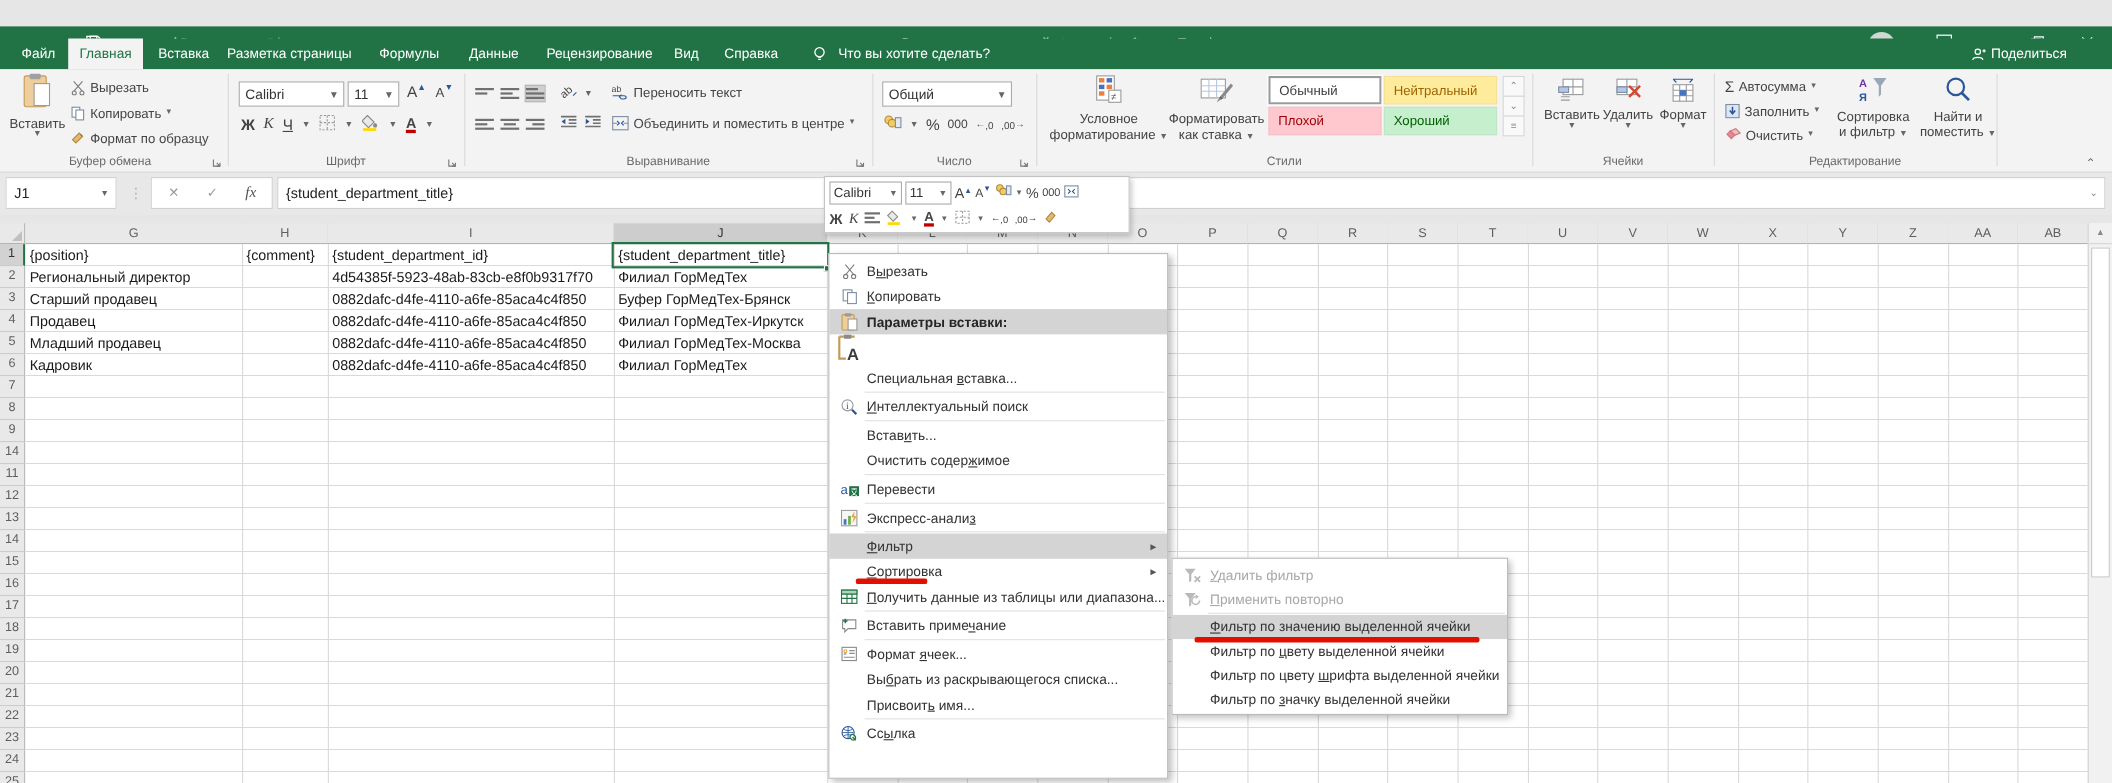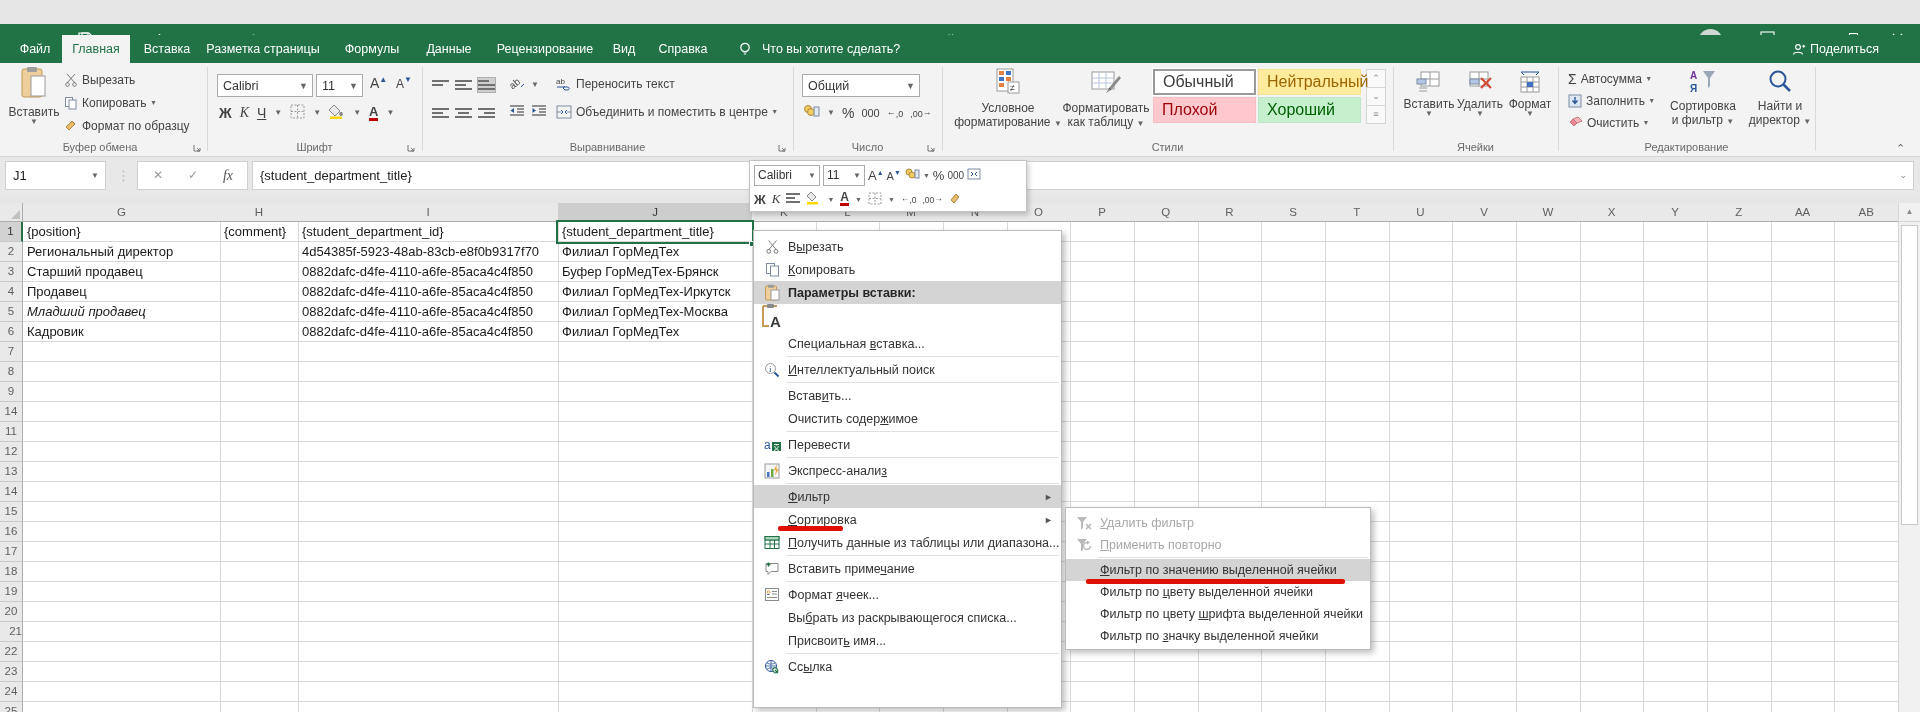--- a/index.html
+++ b/index.html
@@ -31,21 +31,21 @@
 .launcher svg { display:block; }
 .rbtn-row { position:absolute; height:21px; display:flex; align-items:center; font-size:12px; color:#444; white-space:nowrap; }
 .rbtn-row .ric { margin-right:4px; display:inline-flex; }
 .bigbtn { position:absolute; display:flex; flex-direction:column; align-items:center; font-size:12px; color:#444; }
 .caret { font-size:8px; color:#666; line-height:6px; }
 .combo { position:absolute; background:#fff; border:1px solid #ababab; font-size:12.5px; color:#333; display:flex; align-items:center; padding-left:5px; }
 .combo .chev { margin-left:auto; color:#666; font-size:9px; padding-right:4px; }
 .alnicon { display:inline-block; width:17px; }
 .alnicon div { height:2px; background:#707070; margin:2px 0; }
 .two-line-btn { position:absolute; display:flex; flex-direction:column; align-items:center; font-size:12px; color:#444; line-height:14px; white-space:nowrap; }
-.gallery-cell { position:absolute; width:103px; height:26px; font-size:16px; display:flex; align-items:center; padding-left:8px; border:1px solid #ffffff; }
+.gallery-cell { position:absolute; width:103px; height:26px; font-size:12px; display:flex; align-items:center; padding-left:8px; border:1px solid #ffffff; }
 .gal-arrows { position:absolute; width:20px; height:19px; background:#f9f9f9; border:1px solid #d5d5d5; color:#888; font-size:9px; text-align:center; line-height:17px; }
 
 
 #formulabar { left:0; top:157px; width:1920px; height:39px; background:#e8e8e8; }
 .fbox { position:absolute; top:4px; height:29px; background:#fff; border:1px solid #d0d0d0; }
 #namebox-text { padding-left:7px; font-size:13px; color:#222; line-height:27px; }
 .fb-glyph { position:absolute; top:4px; height:29px; line-height:29px; font-size:13px; color:#9a9a9a; text-align:center; }
 
 
 #sheet { left:0; top:196px; width:1920px; height:516px; background:#e6e6e6; }
@@ -382,21 +382,21 @@
       <span><span>форматирование</span> <span class="caret">▼</span></span>
     </div>
     <div class="two-line-btn" style="left:1060px;top:5px;width:92px;">
       <span><svg width="30" height="30" viewBox="0 0 30 30">
             <rect x="1" y="4" width="22" height="17" fill="#fff" stroke="#9a9a9a"></rect>
             <path d="M1 10 h22 M1 15 h22 M8 4 v17 M15 4 v17" stroke="#b7c6e0"></path>
             <path d="M28 8 L18 20 l-3 5 5-3 10-12 z" fill="#8a8a8a"></path>
             <path d="M18 20 l2 2" stroke="#555"></path>
           </svg></span>
       <span>Форматировать</span>
-      <span><span>как таблицу</span> <span class="caret">▼</span></span>
+      <span><span>как ставка</span> <span class="caret">▼</span></span>
     </div>
 
     <div class="gal-arrows" style="left:1366px;top:6px;">⌃</div>
     <div class="gal-arrows" style="left:1366px;top:24px;">⌄</div>
     <div class="gal-arrows" style="left:1366px;top:42px;">≡</div>
     <div class="rg-label" style="left:942px;width:451px;">Стили</div>
 
     <div class="bigbtn" style="left:1404px;top:7px;width:50px;">
       <span><svg width="26" height="24" viewBox="0 0 26 24">
             <rect x="5" y="2" width="18" height="14" fill="#fff" stroke="#9a9a9a"></rect>
@@ -459,21 +459,21 @@
           </svg></span>
       <span>Сортировка</span>
       <span><span>и фильтр</span> <span class="caret">▼</span></span>
     </div>
     <div class="two-line-btn" style="left:1748px;top:5px;width:64px;">
       <span><svg width="28" height="28" viewBox="0 0 28 28">
             <circle cx="12" cy="11" r="7.5" fill="none" stroke="#2b579a" stroke-width="2"></circle>
             <path d="M17.5 16.5 L24 23" stroke="#2b579a" stroke-width="2.5"></path>
           </svg></span>
       <span>Найти и</span>
-      <span><span>директор</span> <span class="caret">▼</span></span>
+      <span><span>поместить</span> <span class="caret">▼</span></span>
     </div>
     <div class="rg-label" style="left:1558px;width:257px;">Редактирование</div>
     <span class="abs" style="left:1896px;top:79px;color:#666;font-size:11px;">⌃</span>
   <div class="gallery-cell" style="left:1153px;top:6px;background:#ffffff;color:#3c3c3c;border:2px solid #9a9a9a;outline:1px solid #fff;">Обычный</div>
       <div class="gallery-cell" style="left:1258px;top:6px;background:#ffeb9c;color:#9c6500;border:1px solid rgba(0,0,0,0.04);">Нейтральный</div>
       <div class="gallery-cell" style="left:1153px;top:34px;background:#ffc7ce;color:#9c0006;border:1px solid rgba(0,0,0,0.04);">Плохой</div>
       <div class="gallery-cell" style="left:1258px;top:34px;background:#c6efce;color:#006100;border:1px solid rgba(0,0,0,0.04);">Хороший</div>
     </div>
 
   <div id="formulabar" class="abs">
@@ -532,21 +532,21 @@
         <div class="rowhdr" style="top:226px;">11</div>
         <div class="rowhdr" style="top:246px;">12</div>
         <div class="rowhdr" style="top:266px;">13</div>
         <div class="rowhdr" style="top:286px;">14</div>
         <div class="rowhdr" style="top:306px;">15</div>
         <div class="rowhdr" style="top:326px;">16</div>
         <div class="rowhdr" style="top:346px;">17</div>
         <div class="rowhdr" style="top:366px;">18</div>
         <div class="rowhdr" style="top:386px;">19</div>
         <div class="rowhdr" style="top:406px;">20</div>
-        <div class="rowhdr" style="top:426px;text-align:right;">21</div>
+        <div class="rowhdr" style="top:426px;">21</div>
         <div class="rowhdr" style="top:446px;">22</div>
         <div class="rowhdr" style="top:466px;">23</div>
         <div class="rowhdr" style="top:486px;">24</div>
         <div class="rowhdr" style="top:506px;">25</div>
       </div>
     <div id="gridbg"></div>
     <div id="gridlines">
         <div class="vline" style="left:220px;"></div>
         <div class="vline" style="left:298px;"></div>
         <div class="vline" style="left:558px;"></div>
@@ -577,21 +577,21 @@
         <div class="cell" style="left:558px;top:26px;width:194px;">{student_department_title}</div>
         <div class="cell" style="left:23px;top:46px;width:197px;">Региональный директор</div>
         <div class="cell" style="left:298px;top:46px;width:260px;">4d54385f-5923-48ab-83cb-e8f0b9317f70</div>
         <div class="cell" style="left:558px;top:46px;width:194px;">Филиал ГорМедТех</div>
         <div class="cell" style="left:23px;top:66px;width:197px;">Старший продавец</div>
         <div class="cell" style="left:298px;top:66px;width:260px;">0882dafc-d4fe-4110-a6fe-85aca4c4f850</div>
         <div class="cell" style="left:558px;top:66px;width:194px;">Буфер ГорМедТех-Брянск</div>
         <div class="cell" style="left:23px;top:86px;width:197px;">Продавец</div>
         <div class="cell" style="left:298px;top:86px;width:260px;">0882dafc-d4fe-4110-a6fe-85aca4c4f850</div>
         <div class="cell" style="left:558px;top:86px;width:194px;">Филиал ГорМедТех-Иркутск</div>
-        <div class="cell" style="left:23px;top:106px;width:197px;font-style:italic;">Младший продавец</div>
+        <div class="cell" style="left:23px;top:106px;width:197px;">Младший продавец</div>
         <div class="cell" style="left:298px;top:106px;width:260px;">0882dafc-d4fe-4110-a6fe-85aca4c4f850</div>
         <div class="cell" style="left:558px;top:106px;width:194px;">Филиал ГорМедТех-Москва</div>
         <div class="cell" style="left:23px;top:126px;width:197px;">Кадровик</div>
         <div class="cell" style="left:298px;top:126px;width:260px;">0882dafc-d4fe-4110-a6fe-85aca4c4f850</div>
         <div class="cell" style="left:558px;top:126px;width:194px;">Филиал ГорМедТех</div>
       </div>
     <div id="selbox" style="left: 556px; top: 24px; width: 198px; height: 24px;"></div>
     <div id="selhandle" style="left: 749px; top: 45px;"></div>
     <div id="vscroll">
       <div class="sbtn" style="top:0;">▲</div>

